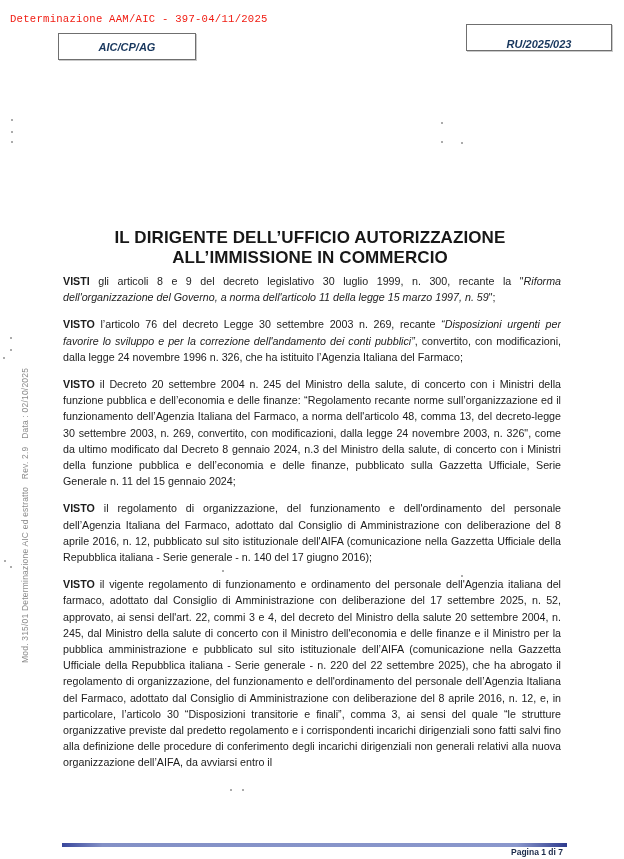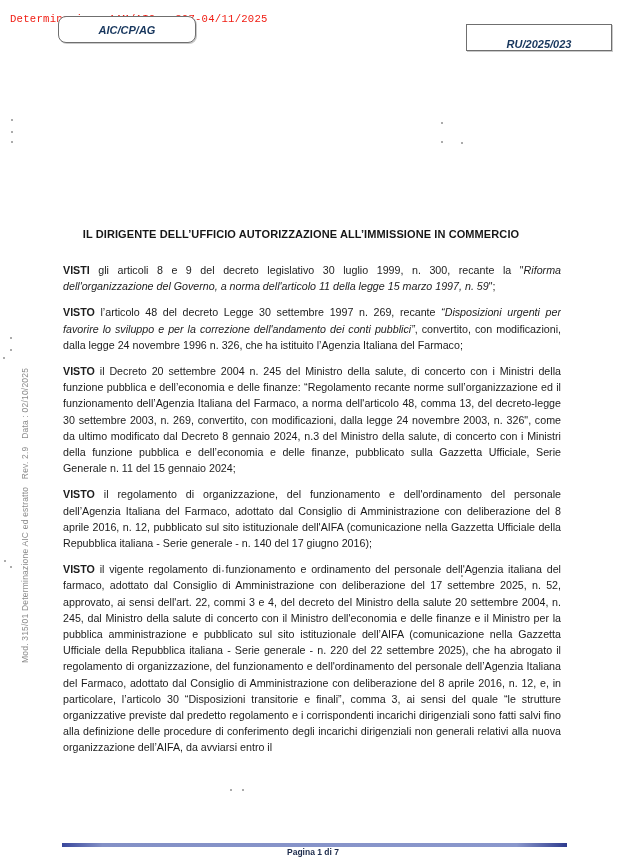--- a/index.html
+++ b/index.html
@@ -18,49 +18,49 @@
     color:#f01c12;white-space:nowrap;
   }
   .hdr-box{
     position:absolute;
     border:1px solid #6f6f6f;
     box-shadow:1px 1px 0 #c9c9c9;
     display:flex;align-items:center;justify-content:center;
     font-size:11px;font-weight:bold;font-style:italic;
     color:#17365d;background:#fff;
   }
-  .box-left{left:58px;top:16px;width:136px;height:25px;border-radius:8px;}
+  .box-left{left:58px;top:33px;width:136px;height:25px;}
   .box-right{left:466px;top:24px;width:144px;height:25px;align-items:flex-end;}
   .logo{position:absolute;left:196px;top:96px;width:232px;height:88px;}
   .doc-title{
-    position:absolute;left:52px;top:228px;width:498px;
-    text-align:center;font-weight:bold;font-size:11px;
+    position:absolute;left:61px;top:228px;width:498px;
+    text-align:center;font-weight:bold;font-size:17px;
     color:#171717;letter-spacing:.1px;
   }
   .doc-body{
     position:absolute;left:63px;top:262px;width:498px;height:558px;
     overflow:hidden;
     font-size:10.7px;line-height:16.2px;color:#1c1c1c;
   }
-  .doc-body p{margin:0 0 10px 0;text-align:justify;}
+  .doc-body p{margin:11px 0 10px 0;text-align:justify;}
   .doc-body .b{font-weight:bold;}
   .doc-body .i{font-style:italic;}
   .side-note{
     position:absolute;left:20px;top:663px;
     transform:rotate(-90deg);transform-origin:0 0;
     white-space:nowrap;
     font-size:8.5px;color:#8c8c8c;letter-spacing:.2px;
   }
   .footer-rule{
     position:absolute;left:62px;top:843px;width:505px;height:4px;
     background:linear-gradient(90deg,#39479c 0%,#8390c6 8%,#8a97cc 90%,#2e3b8e 100%);
   }
   .footer-page{
     position:absolute;left:63px;top:847px;width:500px;
-    text-align:center;font-size:8.5px;font-weight:bold;color:#1b2a4a;
+    text-align:right;font-size:8.5px;font-weight:bold;color:#1b2a4a;
   }
   .dot{position:absolute;width:2px;height:2px;background:#ababab;}
 </style>
 </head>
 <body>
 
 <div class="page">
 
   <div class="det-line">Determinazione AAM/AIC - 397-04/11/2025</div>
 
@@ -69,21 +69,21 @@
   </div>
   <div class="hdr-box box-right">
     <span>RU/2025/023</span>
   </div>
 
 
   <div class="doc-title">IL DIRIGENTE DELL’UFFICIO AUTORIZZAZIONE ALL’IMMISSIONE IN COMMERCIO</div>
 
   <div class="doc-body">
       <p><span class="b">VISTI</span><span> gli articoli 8 e 9 del decreto legislativo 30 luglio 1999, n. 300, recante la "</span><span class="i">Riforma dell'organizzazione del Governo, a norma dell'articolo 11 della legge 15 marzo 1997, n. 59</span><span>";</span></p>
-      <p><span class="b">VISTO</span><span> l’articolo 48 del decreto Legge 30 settembre 1997 n. 269, recante </span><span class="i">“Disposizioni urgenti per favorire lo sviluppo e per la correzione dell'andamento dei conti pubblici”</span><span>, convertito, con modificazioni, dalla legge 24 novembre 1996 n. 326, che ha istituito l’Agenzia Italiana del Farmaco;</span></p>
+      <p><span class="b">VISTO</span><span> l’articolo 76 del decreto Legge 30 settembre 2003 n. 269, recante </span><span class="i">“Disposizioni urgenti per favorire lo sviluppo e per la correzione dell'andamento dei conti pubblici”</span><span>, convertito, con modificazioni, dalla legge 24 novembre 1996 n. 326, che ha istituito l’Agenzia Italiana del Farmaco;</span></p>
       <p><span class="b">VISTO</span><span> il Decreto 20 settembre 2004 n. 245 del Ministro della salute, di concerto con i Ministri della funzione pubblica e dell’economia e delle finanze: “Regolamento recante norme sull’organizzazione ed il funzionamento dell’Agenzia Italiana del Farmaco, a norma dell'articolo 48, comma 13, del decreto-legge 30 settembre 2003, n. 269, convertito, con modificazioni, dalla legge 24 novembre 2003, n. 326", come da ultimo modificato dal Decreto 8 gennaio 2024, n.3 del Ministro della salute, di concerto con i Ministri della funzione pubblica e dell’economia e delle finanze, pubblicato sulla Gazzetta Ufficiale, Serie Generale n. 11 del 15 gennaio 2024;</span></p>
       <p><span class="b">VISTO</span><span> il regolamento di organizzazione, del funzionamento e dell'ordinamento del personale dell’Agenzia Italiana del Farmaco, adottato dal Consiglio di Amministrazione con deliberazione del 8 aprile 2016, n. 12, pubblicato sul sito istituzionale dell'AIFA (comunicazione nella Gazzetta Ufficiale della Repubblica italiana - Serie generale - n. 140 del 17 giugno 2016);</span></p>
       <p><span class="b">VISTO</span><span> il vigente regolamento di funzionamento e ordinamento del personale dell'Agenzia italiana del farmaco, adottato dal Consiglio di Amministrazione con deliberazione del 17 settembre 2025, n. 52, approvato, ai sensi dell'art. 22, commi 3 e 4, del decreto del Ministro della salute 20 settembre 2004, n. 245, dal Ministro della salute di concerto con il Ministro dell'economia e delle finanze e il Ministro per la pubblica amministrazione e pubblicato sul sito istituzionale dell’AIFA (comunicazione nella Gazzetta Ufficiale della Repubblica italiana - Serie generale - n. 220 del 22 settembre 2025), che ha abrogato il regolamento di organizzazione, del funzionamento e dell'ordinamento del personale dell’Agenzia Italiana del Farmaco, adottato dal Consiglio di Amministrazione con deliberazione del 8 aprile 2016, n. 12, e, in particolare, l’articolo 30 “Disposizioni transitorie e finali”, comma 3, ai sensi del quale “le strutture organizzative previste dal predetto regolamento e i corrispondenti incarichi dirigenziali sono fatti salvi fino alla definizione delle procedure di conferimento degli incarichi dirigenziali non generali relativi alla nuova organizzazione dell’AIFA, da avviarsi entro il</span></p>
     </div>
 
   <div class="side-note">Mod. 315/01 Determinazione AIC ed estratto&nbsp;&nbsp;&nbsp;Rev. 2.9&nbsp;&nbsp;&nbsp;Data : 02/10/2025</div>
 
   <div class="footer-rule"></div>
   <div class="footer-page">Pagina 1 di 7</div>
 

